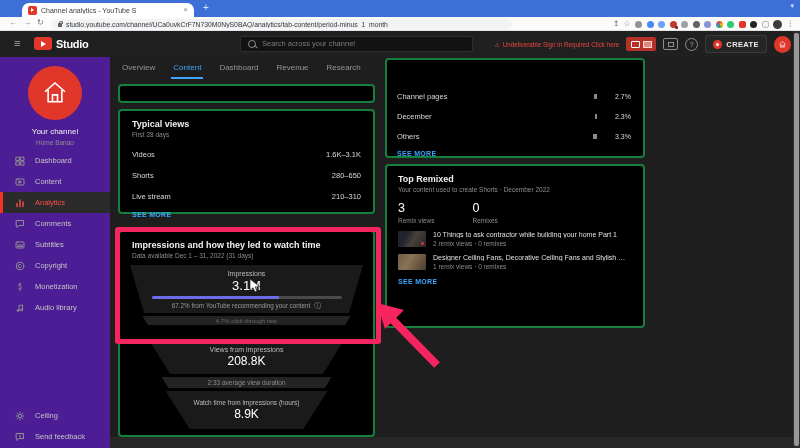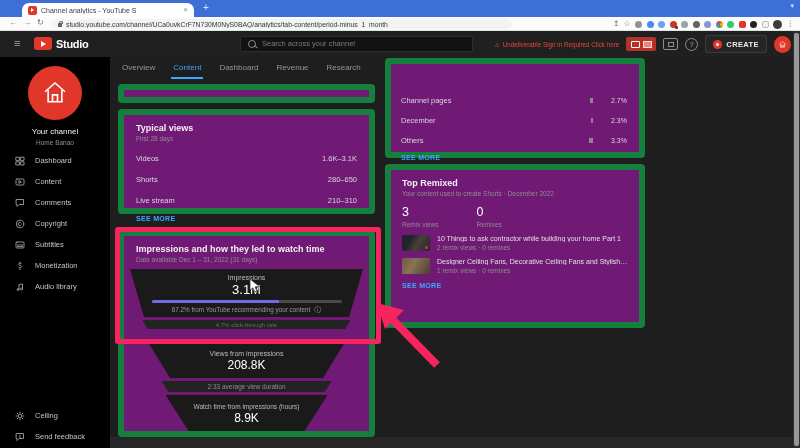--- a/index.html
+++ b/index.html
@@ -57,42 +57,42 @@
   .camicon{width:13px;height:10px;border:1px solid #8f8f8f;border-radius:2px;position:relative;}
   .camicon::after{content:'';position:absolute;left:3.5px;top:2.5px;width:4px;height:3px;border:1px solid #8f8f8f;}
   .help{width:11px;height:11px;border:1px solid #8f8f8f;border-radius:50%;color:#aaa;font-size:7px;
         display:flex;align-items:center;justify-content:center;}
   .create{height:16px;padding:0 7px;border:1px solid #3a3a3a;background:#262626;border-radius:2px;
         display:flex;align-items:center;gap:4px;color:#eee;font-size:7.5px;font-weight:bold;letter-spacing:.4px;}
   .create-ic{width:9px;height:9px;background:#e1372b;border-radius:50%;position:relative;}
   .create-ic::after{content:'';position:absolute;left:3px;top:3px;width:3px;height:3px;background:#fff;border-radius:50%;}
   .havatar{width:17px;height:17px;border-radius:50%;background:#e1372b;display:flex;align-items:center;justify-content:center;}
   
-  .sidebar{position:absolute;left:0;top:57px;width:110px;bottom:0;background:#000000;}
+  .sidebar{position:absolute;left:0;top:57px;width:110px;bottom:0;background:#4c1d95;}
   .ch-avatar{position:absolute;left:28px;top:9px;width:54px;height:54px;border-radius:50%;background:#e1372b;
         display:flex;align-items:center;justify-content:center;}
   .ch-name{position:absolute;top:70px;left:0;right:0;text-align:center;color:#f1f1f1;font-size:8px;}
   .ch-meta{position:absolute;top:82px;left:0;right:0;text-align:center;color:#8f8f8f;font-size:6.5px;}
   .menu{position:absolute;top:93px;left:0;right:0;}
   .menu.foot{top:348px;}
   .si{height:21px;display:flex;align-items:center;gap:10px;padding-left:14px;position:relative;}
   .si-ic{width:11px;height:11px;display:flex;align-items:center;justify-content:center;flex:none;}
   .si-ic svg{stroke:#909090;fill:none;stroke-width:1;stroke-linecap:round;stroke-linejoin:round;}
   .si-l{font-size:7.5px;color:#c4c4c4;white-space:nowrap;}
   .si.active{background:#2b2b2b;}
   .si.active::before{content:'';position:absolute;left:0;top:0;bottom:0;width:3px;background:#f2342b;}
   .si.active .si-l{color:#ff4e45;}
   .si.active svg{stroke:#ff4e45;}
   
   .main{position:absolute;left:110px;top:57px;right:7px;bottom:0;}
   .tabs{position:absolute;left:12px;top:6px;display:flex;gap:18px;}
   .tab-i{font-size:8px;color:#969696;padding-bottom:7px;position:relative;}
   .tab-i.active{color:#3ea6ff;}
   .tab-i.active::after{content:'';position:absolute;left:-2px;right:-2px;bottom:0;height:2px;background:#3ea6ff;}
-  .card{position:absolute;background:#701a75;border:6px solid #15803d;border-radius:4px;box-sizing:border-box;}
+  .card{position:absolute;background:#000000;border:2px solid #15803d;border-radius:4px;box-sizing:border-box;}
   .partial{left:8px;top:27px;width:257px;height:19px;}
   .tv{left:8px;top:52px;width:257px;height:105px;padding:8px 12px;}
   .c-title{font-size:9px;font-weight:bold;color:#f1f1f1;}
   .c-sub{font-size:6.5px;color:#8d8d8d;margin-top:2px;}
   .tv-row{display:flex;justify-content:space-between;margin-top:12px;font-size:7.5px;color:#d8d8d8;}
   .tv-row:first-of-type{margin-top:15px;}
   .see{font-size:7px;font-weight:bold;color:#3ea6ff;letter-spacing:.3px;margin-top:10px;cursor:pointer;}
   .imp{left:8px;top:173px;width:257px;height:207px;padding:8px 12px;overflow:hidden;}
   .funnel{margin-top:6px;display:flex;flex-direction:column;align-items:center;}
   .trap{background:#1a1a1a;display:flex;flex-direction:column;align-items:center;justify-content:center;}
@@ -241,45 +241,53 @@
       </div>
       <div class="si">
         <span class="si-ic">
             <svg width="10" height="10" viewBox="0 0 10 10">
               <rect x="1" y="2" width="8" height="6" rx="1"></rect>
               <path d="M4.2 3.8 L6.4 5 L4.2 6.2 Z"></path>
             </svg>
           </span>
         <span class="si-l">Content</span>
       </div>
+      <div class="si active">
+        <span class="si-ic">
+            <svg width="10" height="10" viewBox="0 0 10 10">
+              <path d="M2 8.5 V5.5 M5 8.5 V2 M8 8.5 V4" stroke-width="1.4"></path>
+            </svg>
+          </span>
+        <span class="si-l">Analytics</span>
+      </div>
       <div class="si">
         <span class="si-ic">
             <svg width="10" height="10" viewBox="0 0 10 10">
               <path d="M1.5 1.5 H8.5 V6.5 H4 L2 8.5 V6.5 H1.5 Z"></path>
             </svg>
           </span>
         <span class="si-l">Comments</span>
+      </div>
+      <div class="si">
+        <span class="si-ic">
+            <svg width="10" height="10" viewBox="0 0 10 10">
+              <rect x="1" y="2" width="8" height="6" rx="1"></rect>
+              <path d="M2.5 5 H5.5 M6.5 5 H7.8 M2.5 6.5 H4 M5 6.5 H7.5"></path>
+            </svg>
+          </span>
+        <span class="si-l">Subtitles</span>
       </div>
       <div class="si">
         <span class="si-ic">
             <svg width="10" height="10" viewBox="0 0 10 10">
               <circle cx="5" cy="5" r="3.8"></circle>
               <path d="M6.3 4.1 A1.7 1.7 0 1 0 6.3 5.9"></path>
             </svg>
           </span>
         <span class="si-l">Copyright</span>
-      </div>
-      <div class="si">
-        <span class="si-ic">
-            <svg width="10" height="10" viewBox="0 0 10 10">
-              <rect x="1" y="2" width="8" height="6" rx="1"></rect>
-              <path d="M2.5 5 H5.5 M6.5 5 H7.8 M2.5 6.5 H4 M5 6.5 H7.5"></path>
-            </svg>
-          </span>
-        <span class="si-l">Subtitles</span>
       </div>
       <div class="si">
         <span class="si-ic">
             <svg width="10" height="10" viewBox="0 0 10 10">
               <path d="M6.5 2.8 C6.3 1.9 3.8 1.8 3.6 3 C3.4 4.3 6.6 4.3 6.4 5.8 C6.2 7.1 3.5 7.1 3.3 6.1 M5 1.2 V2.2 M5 7.6 V8.6"></path>
             </svg>
           </span>
         <span class="si-l">Monetization</span>
       </div>
       <div class="si">

